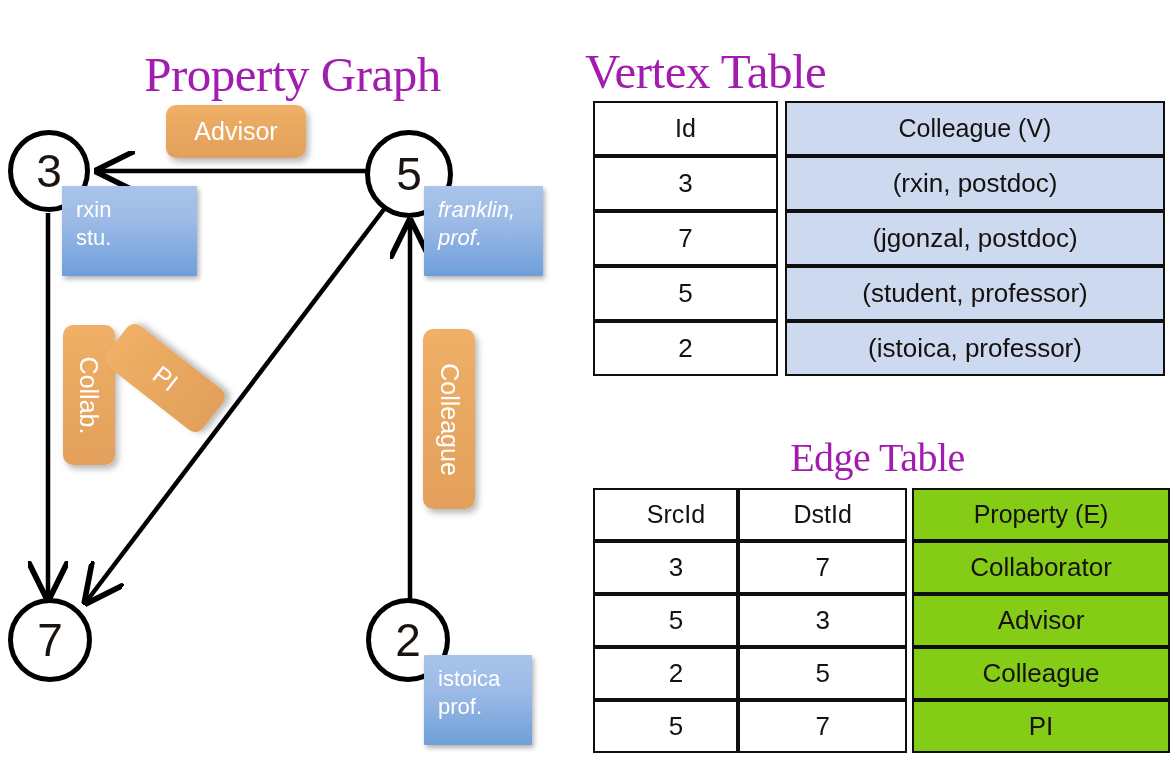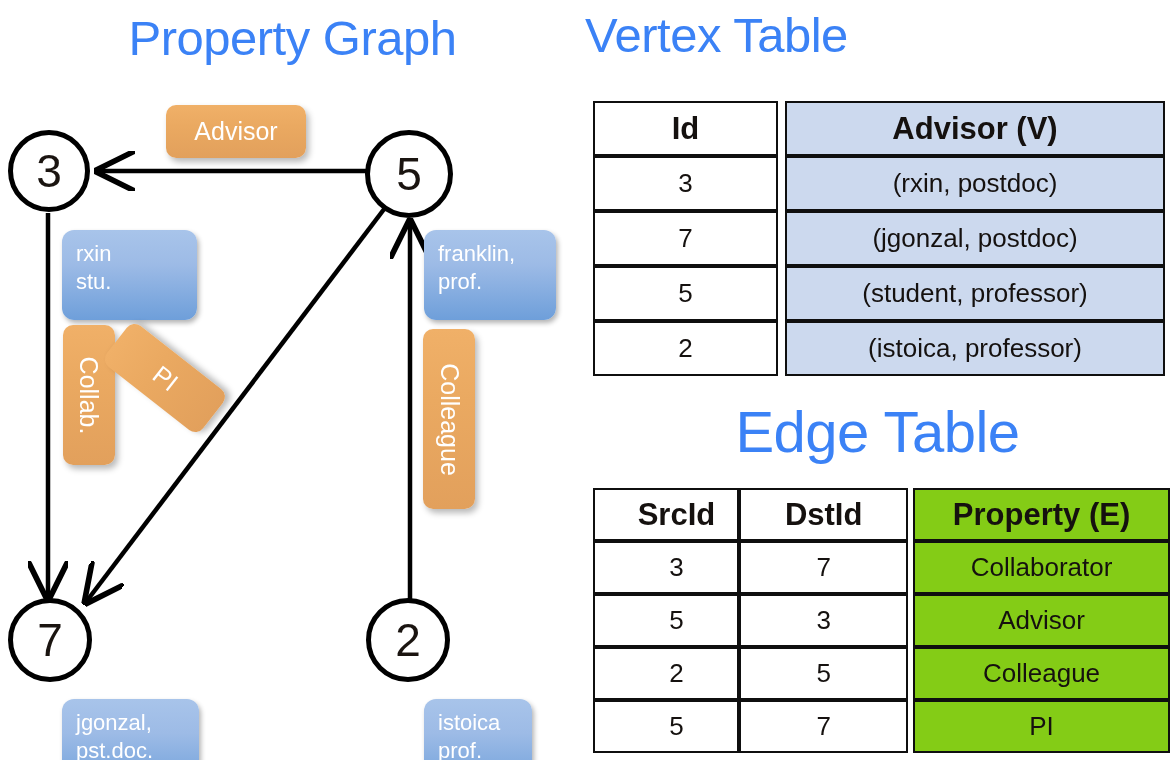--- a/index.html
+++ b/index.html
@@ -12,43 +12,44 @@
     height: 760px;
     position: relative;
     overflow: hidden;
     font-family: "Liberation Sans", sans-serif;
     color: #000000;
   }
 
   
   .section-title {
     position: absolute;
-    font-family: Liberation Sans, sans-serif;
+    font-family: Liberation Serif, serif;
     font-weight: 300;
-    color: #3b82f6;
+    color: #a21caf;
     white-space: nowrap;
     letter-spacing: -0.5px;
+    margin-top: 36px;
   }
   #title-property-graph {
     left: 0; top: 10px;
     width: 585px;
     text-align: center;
     font-size: 49px;
   }
   #title-vertex-table {
     left: 585px; top: 7px;
     width: 585px;
     text-align: left;
     font-size: 49px;
   }
   #title-edge-table {
     left: 585px; top: 398px;
     width: 585px;
     text-align: center;
-    font-size: 58px;
+    font-size: 40px;
   }
 
   
   #graph-panel {
     position: absolute;
     left: 0; top: 0;
     width: 585px; height: 760px;
   }
   #graph-edges {
     position: absolute;
@@ -68,32 +69,31 @@
     font-size: 46px;
     font-weight: 300;
     color: #1a1410;
     font-family: "Liberation Sans", sans-serif;
     z-index: 3;
   }
 
   
   .prop-box {
     position: absolute;
-    border-radius: 12px;
+    border-radius: 1px;
     background: linear-gradient(to bottom, #a8c4ea 0%, #9dbbe6 38%, #6e9fda 100%);
     box-shadow: 2px 3px 5px rgba(0,0,0,0.30);
     color: #ffffff;
     font-size: 22px;
     font-family: "Liberation Sans", sans-serif;
     font-weight: 400;
     line-height: 1.25;
     padding: 10px 0 10px 14px;
     box-sizing: border-box;
     z-index: 4;
-    margin-top: 44px;
   }
 
   
   .edge-label {
     position: absolute;
     border-radius: 10px;
     background: linear-gradient(to bottom, #f0b068 0%, #eaa961 40%, #e2a05c 100%);
     box-shadow: 3px 4px 6px rgba(0,0,0,0.28);
     color: #ffffff;
     font-size: 25px;
@@ -117,21 +117,21 @@
   .data-table td, .data-table th {
     border: 2px solid #0f0f0f;
     padding: 0;
     text-align: center;
     font-weight: 400;
     font-size: 26px;
     color: #15110f;
     background: #ffffff;
     box-sizing: border-box;
   }
-  .data-table th { font-weight: 700; font-size: 31px; }
+  .data-table th { font-weight: 400; font-size: 25px; }
 
   #vertex-table { left: 593px; top: 101px; }
   #vertex-table td.id-cell, #vertex-table th.id-cell {
     width: 185px; height: 55px;
   }
   #vertex-table .spacer-cell {
     width: 7px; border: none; background: transparent; padding: 0;
   }
   #vertex-table td.prop-cell, #vertex-table th.prop-cell {
     width: 380px; height: 55px; background: #ccd9ee;
@@ -180,27 +180,23 @@
     <span>7</span>
   </div>
   <div class="graph-node" style="left:366px; top:598px; width:84px; height:84px;">
     <span>2</span>
   </div>
 
   <div class="prop-box" style="left:62px; top:186px; width:135px; height:90px;">
     <div>rxin</div>
     <div>stu.</div>
   </div>
-  <div class="prop-box" style="left:424px; top:186px; width:132px; height:90px;">
+  <div class="prop-box" style="left:424px; top:186px; width:119px; height:90px;font-style:italic;">
     <div>franklin,</div>
     <div>prof.</div>
-  </div>
-  <div class="prop-box" style="left:62px; top:655px; width:137px; height:90px;">
-    <div>jgonzal,</div>
-    <div>pst.doc.</div>
   </div>
   <div class="prop-box" style="left:424px; top:655px; width:108px; height:90px;">
     <div>istoica</div>
     <div>prof.</div>
   </div>
 
   <div class="edge-label" style="left:166px; top:105px; width:140px; height:53px;">
     <span class="lbl-txt">Advisor</span>
   </div>
 
@@ -217,21 +213,21 @@
   </div>
 </div>
 
 <div class="section-title" id="title-vertex-table">Vertex Table</div>
 
 <table class="data-table" id="vertex-table">
   <thead>
     <tr>
       <th class="id-cell">Id</th>
       <td class="spacer-cell"></td>
-      <th class="prop-cell">Advisor (V)</th>
+      <th class="prop-cell">Colleague (V)</th>
     </tr>
   </thead>
   <tbody>
     <tr>
       <td class="id-cell">3</td>
       <td class="spacer-cell"></td>
       <td class="prop-cell">(rxin, postdoc)</td>
     </tr>
     <tr>
       <td class="id-cell">7</td>

